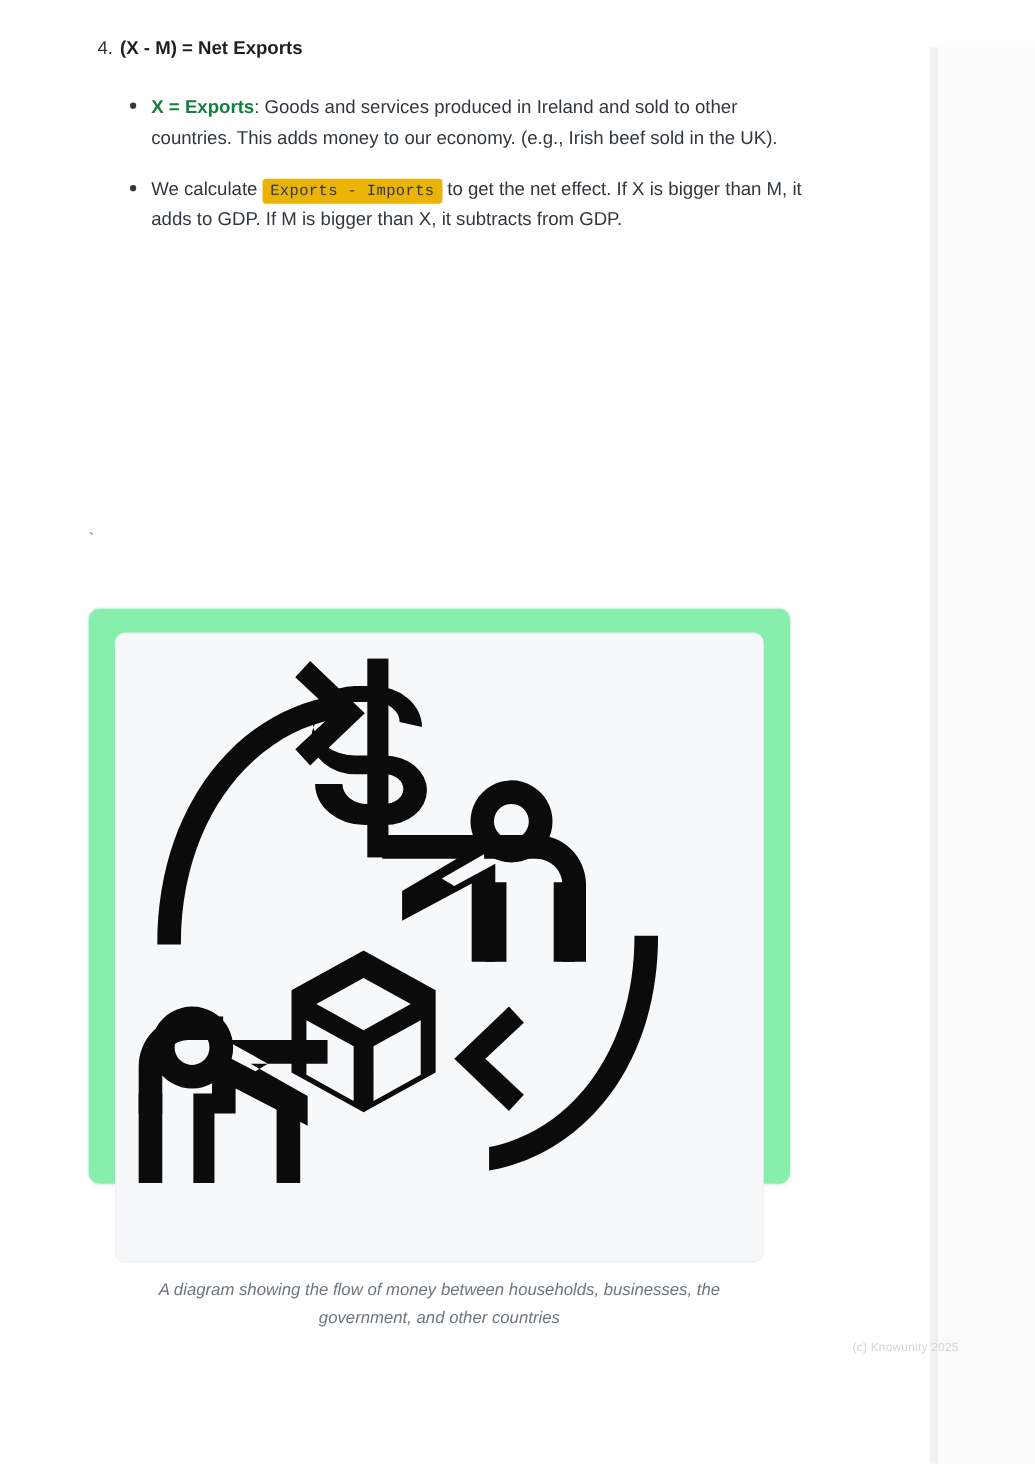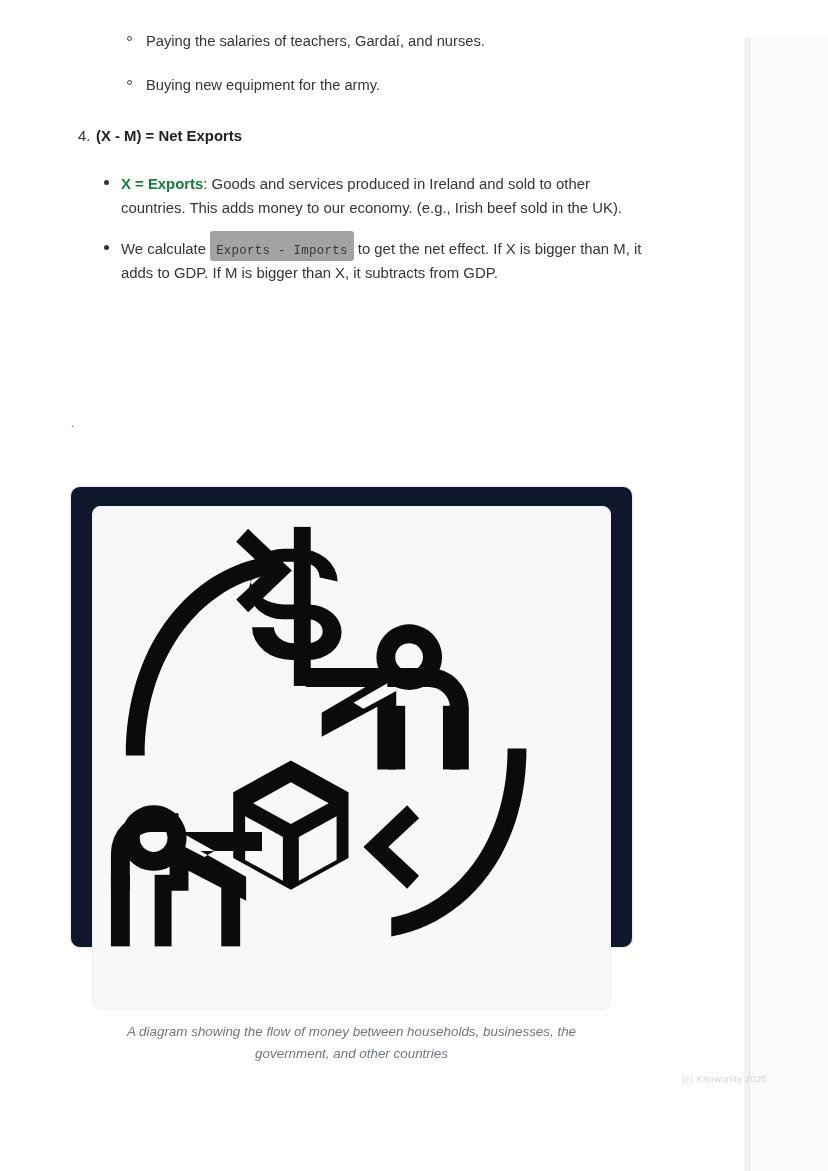--- a/index.html
+++ b/index.html
@@ -114,23 +114,23 @@
     width: 5px;
     height: 5px;
     background: #31373d;
     border-radius: 50%;
   }
   .main-item b { color: #15803d; font-weight: bold; }
 
   code.chip {
     font-family: "Liberation Mono", "DejaVu Sans Mono", monospace;
     font-size: 12.4px;
-    background: #a3a3a3;
+    background: #eab308;
     border-radius: 3px;
-    padding: 13px 6px 3px 6px;
+    padding: 3px 6px 3px 6px;
     color: #33383d;
     letter-spacing: 0.3px;
     white-space: pre;
   }
 
   #stray-tick {
     position: absolute;
     left: 69px;
     top: 424px;
     font-size: 13px;
@@ -138,21 +138,21 @@
     font-family: "Liberation Mono", monospace;
   }
 
   
   #figure-card {
     position: absolute;
     left: 70px;
     top: 486px;
     width: 563px;
     height: 462px;
-    background: #0f172a;
+    background: #86efac;
     border: 1px solid #eceef0;
     border-radius: 10px;
     box-sizing: border-box;
     box-shadow: 0 1px 2px rgba(16,24,40,0.03);
   }
   #figure-image-box {
     position: absolute;
     left: 21px;
     top: 19px;
     width: 519px;
@@ -175,30 +175,20 @@
     font-size: 13.4px;
     line-height: 1.62;
     color: #6f767d;
   }
 </style>
 </head>
 <body>
 
 <div id="doc">
 
-  <ul class="sub-list">
-    <li class="sub-item">
-      <span class="marker"></span>
-      <span>Paying the salaries of teachers, Gardaí, and nurses.</span>
-    </li>
-    <li class="sub-item">
-      <span class="marker"></span>
-      <span>Buying new equipment for the army.</span>
-    </li>
-  </ul>
 
   <div class="ol-item">
     <span class="ol-num">4.</span>
     <span class="ol-text">(X - M) = Net Exports</span>
   </div>
 
   <ul class="main-list">
 
 
     <li class="main-item">

